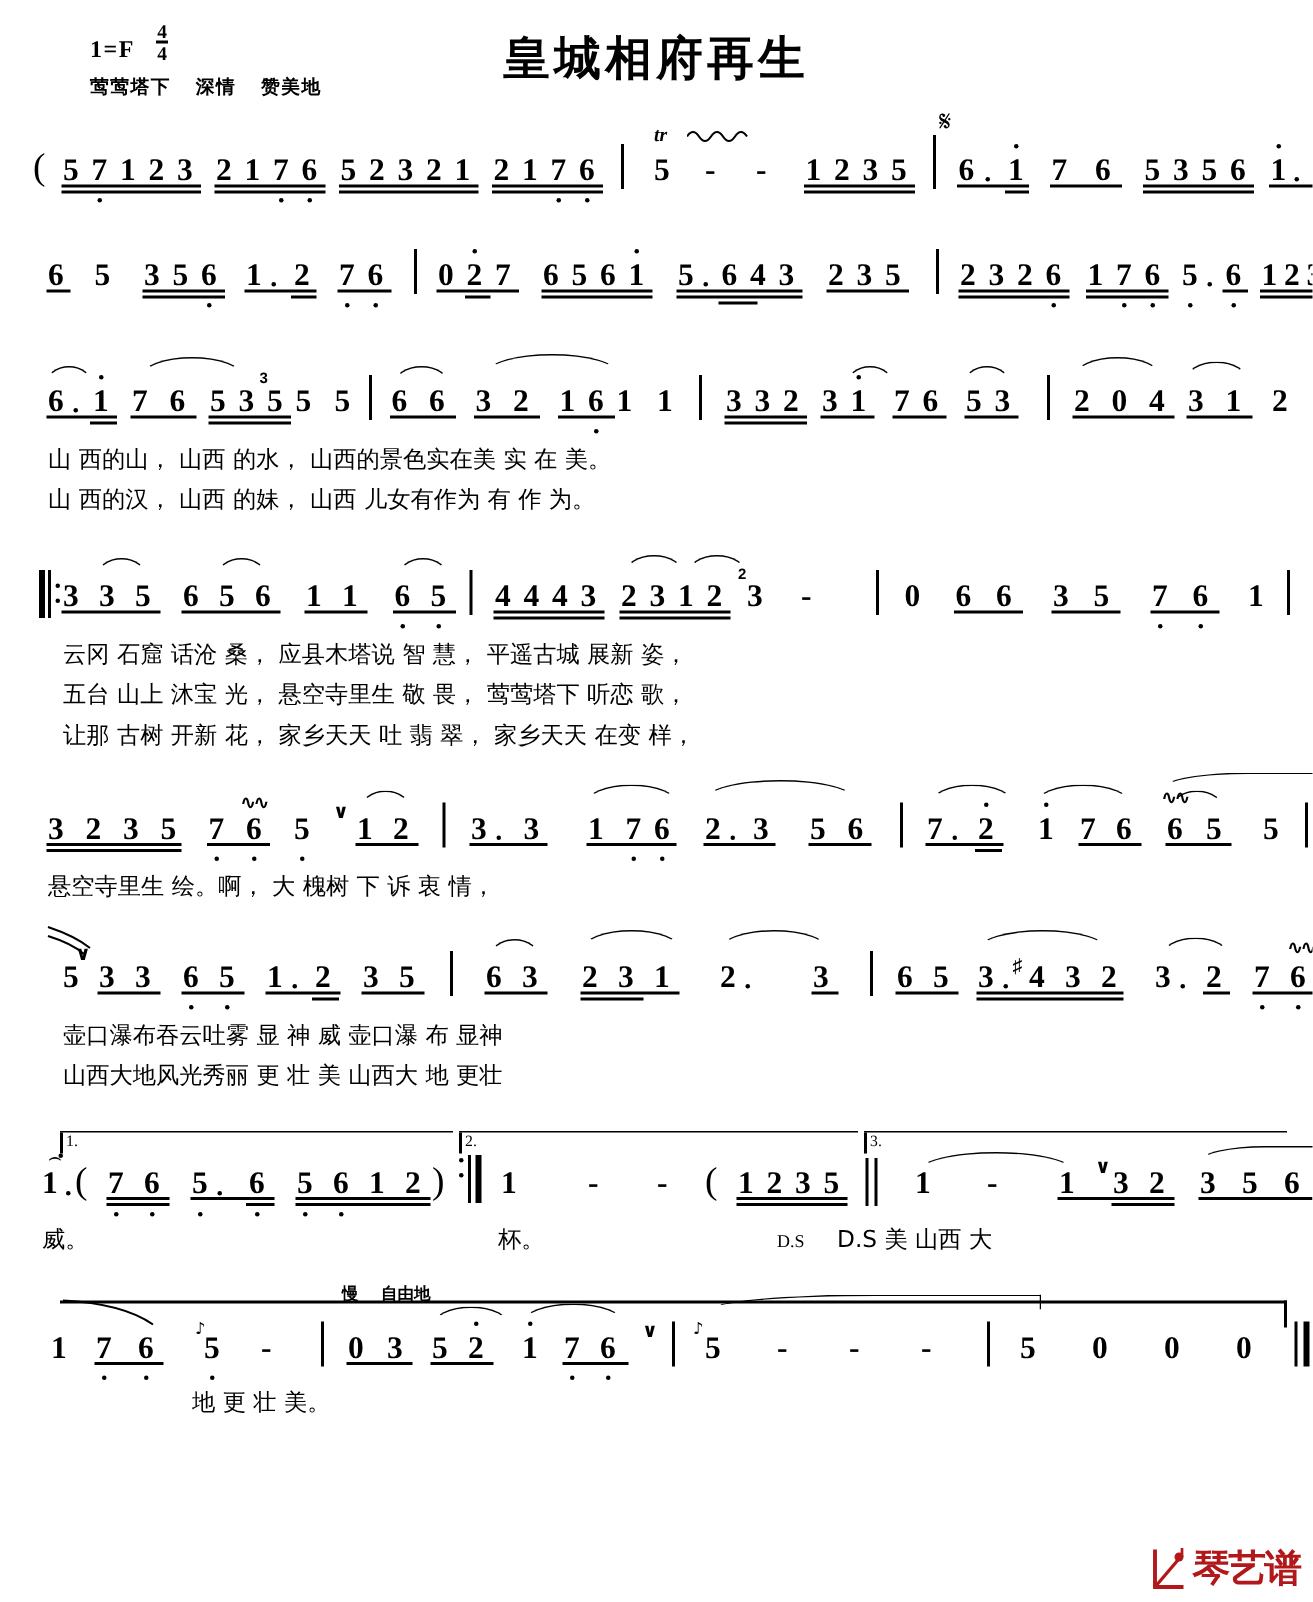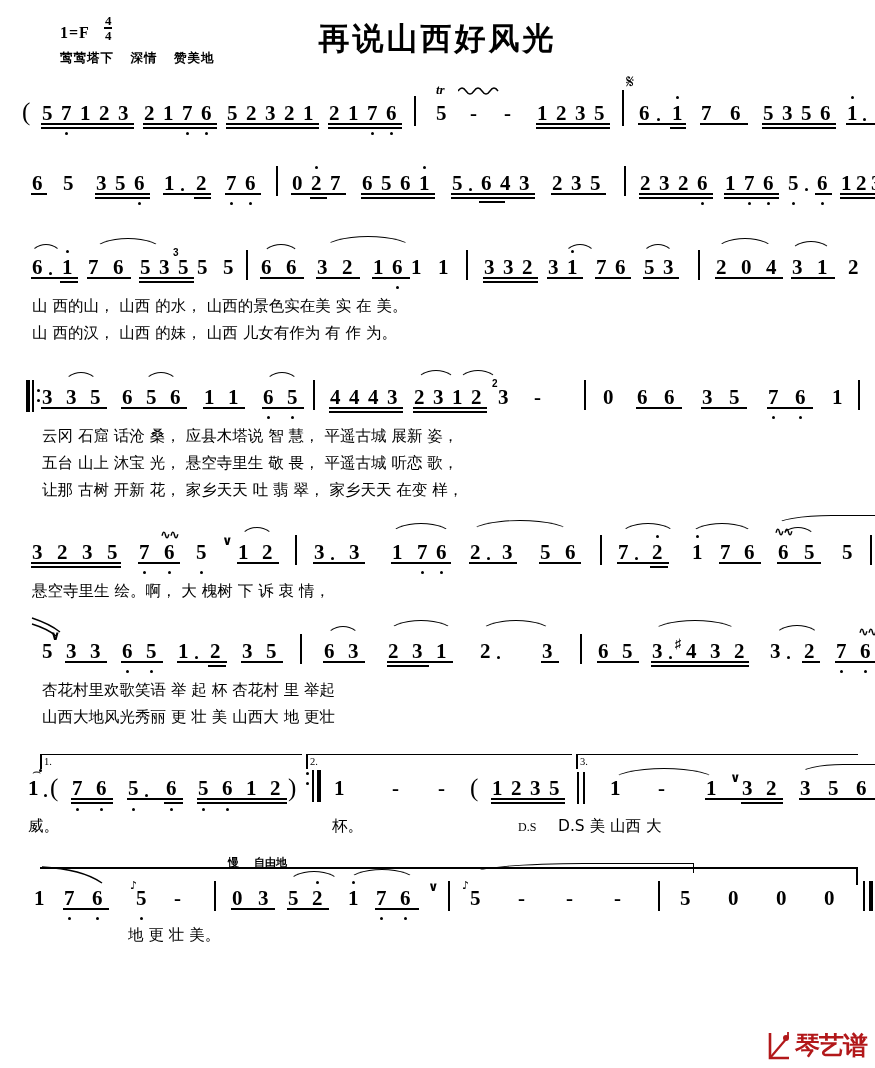--- a/index.html
+++ b/index.html
@@ -75,21 +75,21 @@
       <span class="meter">
         <span class="num">4</span>
         <span class="den">4</span>
       </span>
     </div>
     <div class="tempo">
       <span>莺莺塔下</span>
       <span>深情</span>
       <span>赞美地</span>
     </div>
-    <div class="title">再说山西好风光</div>
+    <div class="title">皇城相府再生</div>
   </div>
 
   <div class="system" style="margin-top:10px;">
     <div class="row">
       <span class="paren" style="left:4px;top:6px;">(</span>
 
       <span class="n" style="left:24px;">5</span>
       <span class="n" style="left:43px;">7</span>
       <span class="n" style="left:62px;">1</span>
       <span class="n" style="left:81px;">2</span>
@@ -387,21 +387,21 @@
       <span class="ub" style="left:749px;top:31px;width:46px;"></span>
       <span class="dotd" style="left:754px;top:40px;"></span>
       <span class="dotd" style="left:781px;top:40px;"></span>
       <span class="n" style="left:814px;">1</span>
       <span class="bar" style="left:840px;"></span>
     </div>
     <div class="lyr">
       <span class="ly" style="left:24px;">云冈 石窟 话沧 桑， 应县木塔说 智 慧， 平遥古城 展新 姿，</span>
     </div>
     <div class="lyr">
-      <span class="ly" style="left:24px;">五台 山上 沐宝 光， 悬空寺里生 敬 畏， 平遥古城 听恋 歌，</span>
+      <span class="ly" style="left:24px;">五台 山上 沐宝 光， 悬空寺里生 敬 畏， 莺莺塔下 听恋 歌，</span>
     </div>
     <div class="lyr">
       <span class="ly" style="left:24px;">让那 古树 开新 花， 家乡天天 吐 翡 翠， 家乡天天 在变 样，</span>
     </div>
   </div>
 
   <div class="system" style="margin-top:26px;">
     <div class="row" style="height:48px;">
       <span class="n" style="left:14px;">3</span>
       <span class="n" style="left:39px;">2</span>
@@ -534,21 +534,21 @@
       <span class="ub" style="left:784px;top:31px;width:18px;"></span>
       <span class="mord" style="left:840px;top:-6px;">∿∿</span>
       <span class="n" style="left:818px;">7</span>
       <span class="n" style="left:842px;">6</span>
       <span class="ub" style="left:817px;top:31px;width:42px;"></span>
       <span class="dotd" style="left:822px;top:40px;"></span>
       <span class="dotd" style="left:846px;top:40px;"></span>
 
     </div>
     <div class="lyr">
-      <span class="ly" style="left:24px;">杏花村里欢歌笑语 举 起 杯 杏花村 里 举起</span>
+      <span class="ly" style="left:24px;">壶口瀑布吞云吐雾 显 神 威 壶口瀑 布 显神</span>
     </div>
     <div class="lyr">
       <span class="ly" style="left:24px;">山西大地风光秀丽 更 壮 美 山西大 地 更壮</span>
     </div>
   </div>
 
   <div class="system" style="margin-top:22px;">
     <div style="position:relative;height:16px;">
       <span class="volta" style="left:22px;width:262px;">
         <span class="voltalbl">1.</span>

